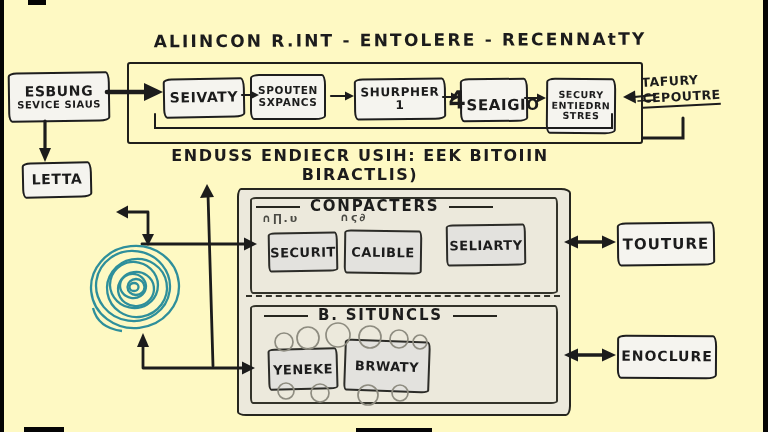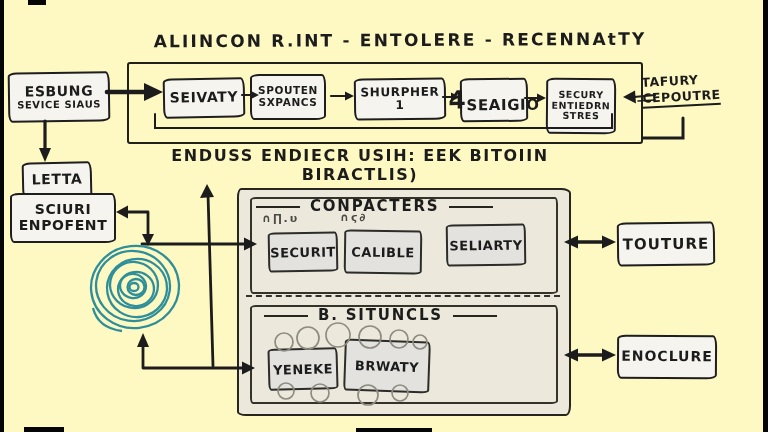--- a/index.html
+++ b/index.html
@@ -84,22 +84,20 @@
   <div class="abs box pre" style="left:546px;top:78px;width:66px;height:52px;font-size:9.5px;transform:rotate(.5deg);">SECURY
 ENTIEDRN
 STRES</div>
 
   <div class="abs note" style="left:642px;top:72px;width:110px;transform:rotate(-3deg);">
     <span>TAFURY</span><br>
     <span class="u">CEPOUTRE</span>
   </div>
 
   <div class="abs box" style="left:22px;top:162px;width:66px;height:32px;font-size:14px;transform:rotate(-1.2deg);">LETTA</div>
-  <div class="abs box pre" style="left:10px;top:193px;width:102px;height:46px;font-size:14px;">SCIURI
-ENPOFENT</div>
 
   <div class="abs panel" style="left:237px;top:188px;width:330px;height:224px;"></div>
 
   <div class="abs section" style="left:250px;top:197px;width:304px;height:93px;"></div>
   <div class="abs sec-header" style="left:256px;top:197px;width:292px;">
     <span>CONPACTERS</span>
   </div>
   <div class="abs scribble" style="left:262px;top:212px;">∩∏.υ</div>
   <div class="abs scribble" style="left:340px;top:211px;">∩ϛ∂</div>
   <div class="abs graybox" style="left:268px;top:232px;width:66px;height:36px;font-size:13px;transform:rotate(-1deg);">SECURIT</div>

